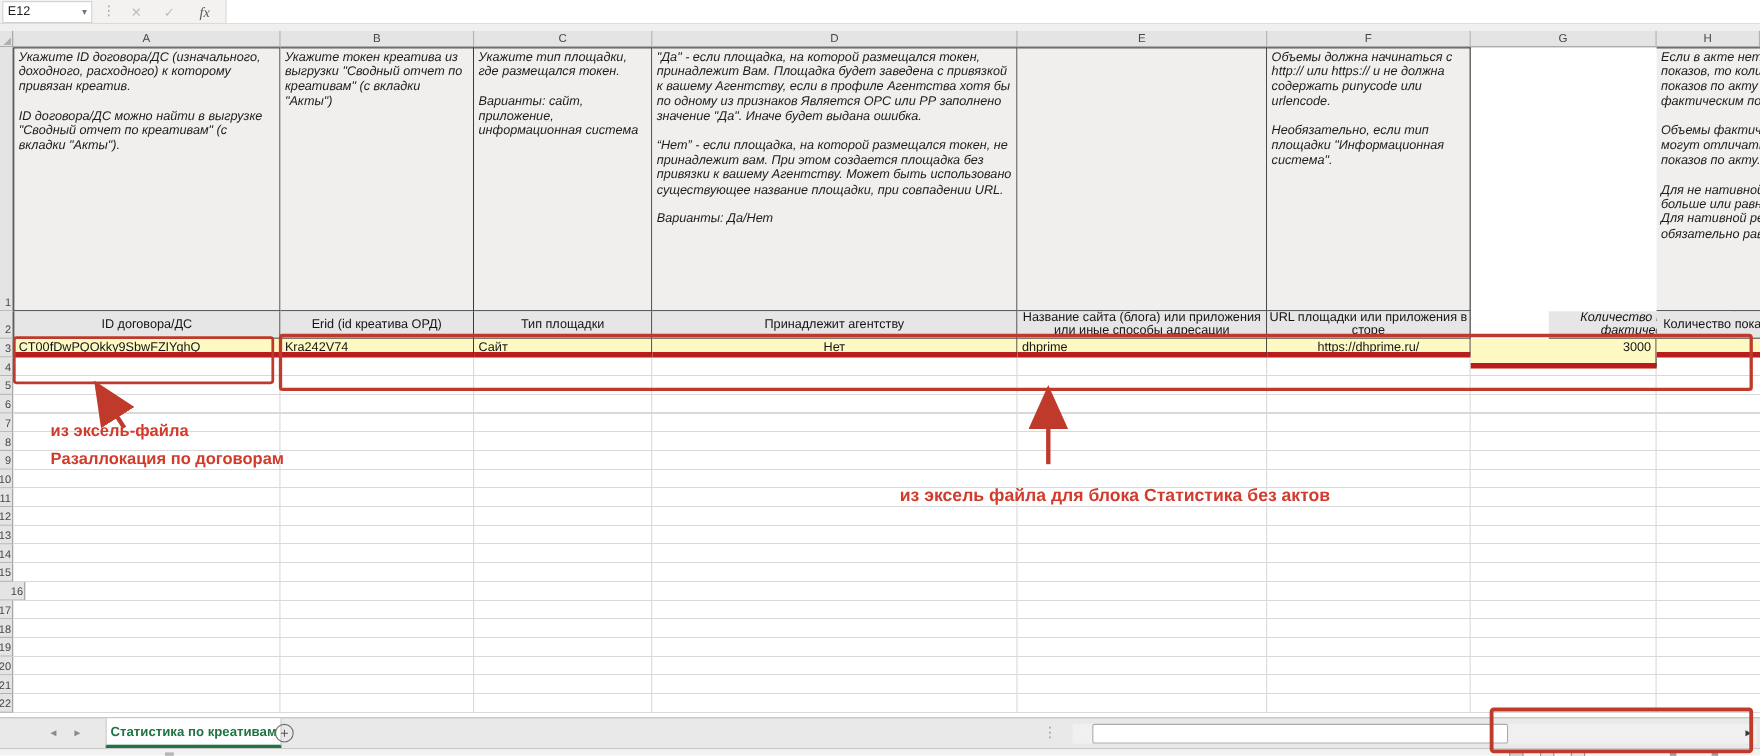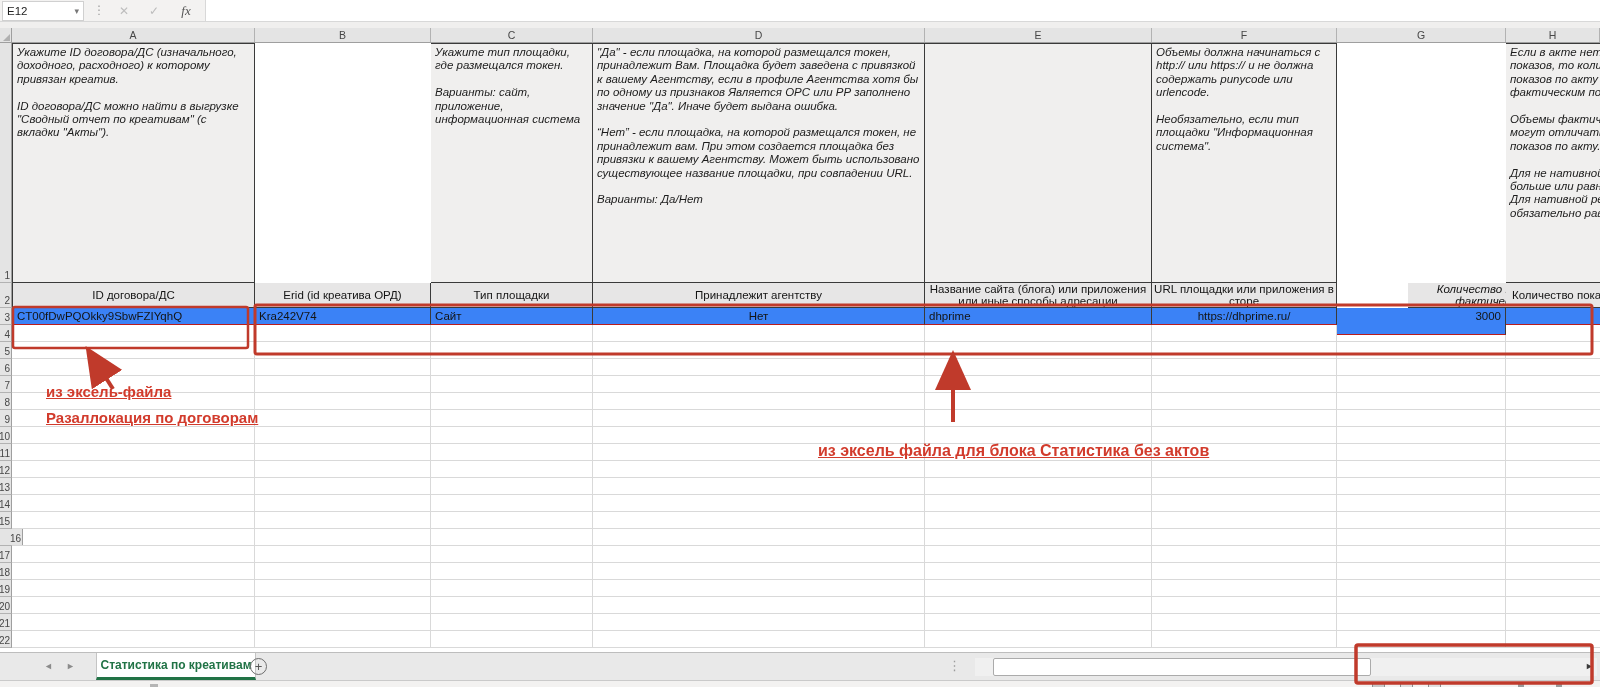--- a/index.html
+++ b/index.html
@@ -26,33 +26,33 @@
   .corner-tri { position:absolute; right:1px; bottom:1px; width:0; height:0; border-bottom:7px solid #b0b0b0; border-left:7px solid transparent; }
   .rowhdr { position:absolute; left:0; width:12px; background:#e4e4e4; border-bottom:1px solid #b2b2b2; border-right:1px solid #9f9f9f; font-size:10px; color:#474747; display:flex; align-items:flex-end; justify-content:flex-end; padding:0 1px 1px 0; overflow:hidden; }
 
   
   .cell { position:absolute; font-size:11.5px; color:#141414; overflow:hidden; }
   .note { background:#f0efee; font-style:italic; white-space:pre-line; line-height:13.4px; padding:2px 4px; color:#1c1c1c;
           border-right:1px solid #3a3a3a; border-bottom:1px solid #3a3a3a; border-top:1px solid #3a3a3a; }
   .hdr2 { background:#e7e6e6; display:flex; align-items:center; justify-content:center; text-align:center; line-height:12px; padding:0 2px;
           border-right:1px solid #3a3a3a; border-bottom:1px solid #3a3a3a; }
   .hdr2.nowrap { white-space:nowrap; justify-content:flex-start; padding-left:6px; }
-  .data { background:#3b82f6; line-height:16px; padding:0 4px; white-space:nowrap;
-          border-right:1px solid #3a3a3a; border-bottom:1px solid #b91c1c; }
+  .data { background:#fef9c3; line-height:16px; padding:0 4px; white-space:nowrap;
+          border-right:1px solid #3a3a3a; border-bottom:5px solid #b91c1c; }
   .bl { border-left:1px solid #3a3a3a; }
   .tc { text-align:center; } .tr { text-align:right; }
 
   
   .hgrid { position:absolute; left:12px; top:325px; width:1588px; height:324px;
            background:repeating-linear-gradient(to bottom, transparent 0 16px, #d9d9d9 16px 17px); }
   .vline { position:absolute; top:325px; height:323px; width:1px; background:#d9d9d9; }
 
   
   .overlay { position:absolute; left:0; top:0; width:1600px; height:687px; pointer-events:none; z-index:40; }
-  .ann-text { position:absolute; z-index:41; color:#d23b2c; font-weight:bold; white-space:pre-line;text-decoration:underline; }
+  .ann-text { position:absolute; z-index:41; color:#d23b2c; font-weight:bold; white-space:pre-line; }
 
   
   .tabbar { position:absolute; left:0; top:652px; width:1600px; height:28px; background:#e9e9e9; border-top:1px solid #bdbdbd; }
   .nav-arrow { position:absolute; top:8px; font-size:9px; color:#8b8b8b; }
   .sheet-tab { position:absolute; left:80px; top:0; width:160px; height:27px; background:#fff; border-left:1px solid #c4c4c4; border-right:1px solid #c4c4c4; border-bottom:3px solid #217346; color:#217346; font-weight:bold; font-size:12px; display:flex; align-items:center; justify-content:center;margin-left:16px; }
   .add-sheet { position:absolute; left:250px; top:5px; width:17px; height:17px; border:1px solid #6e6e6e; border-radius:50%; color:#555; font-size:13px; line-height:15px; text-align:center; }
   .hscroll-track { position:absolute; left:975px; top:5px; width:622px; height:18px; background:#f0f0f0; }
   .scroll-grip { position:absolute; left:948px; top:5px; color:#9b9b9b; font-size:13px; }
   .scroll-btn { position:absolute; top:8px; font-size:9px; color:#3b3b3b; }
   .hthumb { position:absolute; left:993px; top:5px; width:378px; height:18px; background:#fff; border:1px solid #ababab; border-radius:2px; }
@@ -121,20 +121,21 @@
   <div class="vline" style="left:430px;"></div>
   <div class="vline" style="left:592px;"></div>
   <div class="vline" style="left:924px;"></div>
   <div class="vline" style="left:1151px;"></div>
   <div class="vline" style="left:1336px;"></div>
   <div class="vline" style="left:1505px;"></div>
 
   <div class="cell note bl" style="left:12px;top:43px;width:243px;height:240px;">Укажите ID договора/ДС (изначального, доходного, расходного) к которому привязан креатив.
 
 ID договора/ДС можно найти в выгрузке "Сводный отчет по креативам" (с вкладки "Акты").</div>
+  <div class="cell note" style="left:255px;top:43px;width:176px;height:240px;">Укажите токен креатива из выгрузки "Сводный отчет по креативам" (с вкладки "Акты")</div>
   <div class="cell note" style="left:431px;top:43px;width:162px;height:240px;">Укажите тип площадки, где размещался токен.
 
 Варианты: сайт, приложение, информационная система</div>
   <div class="cell note" style="left:593px;top:43px;width:332px;height:240px;">"Да" - если площадка, на которой размещался токен, принадлежит Вам. Площадка будет заведена с привязкой к вашему Агентству, если в профиле Агентства хотя бы по одному из признаков Является ОРС или РР заполнено значение "Да". Иначе будет выдана ошибка.
 
 “Нет” - если площадка, на которой размещался токен, не принадлежит вам. При этом создается площадка без привязки к вашему Агентству. Может быть использовано существующее название площадки, при совпадении URL.
 
 Варианты: Да/Нет</div>
   <div class="cell note" style="left:925px;top:43px;width:227px;height:240px;"></div>
   <div class="cell note" style="left:1152px;top:43px;width:185px;height:240px;">Объемы должна начинаться с http:// или https:// и не должна содержать punycode или urlencode.

